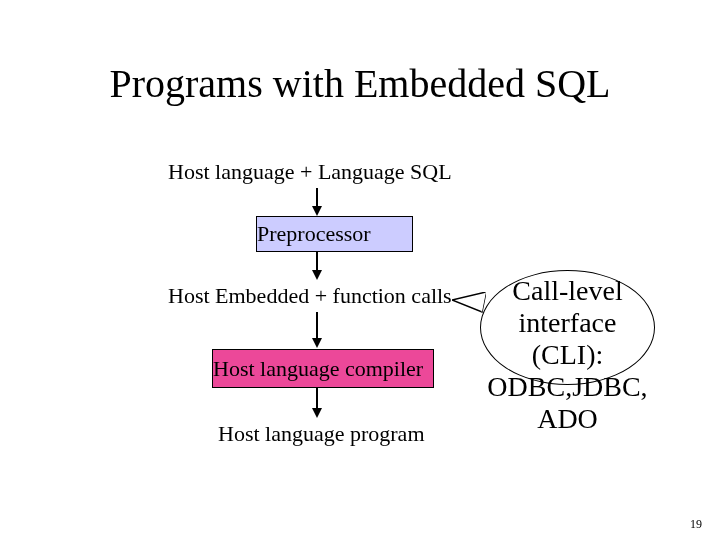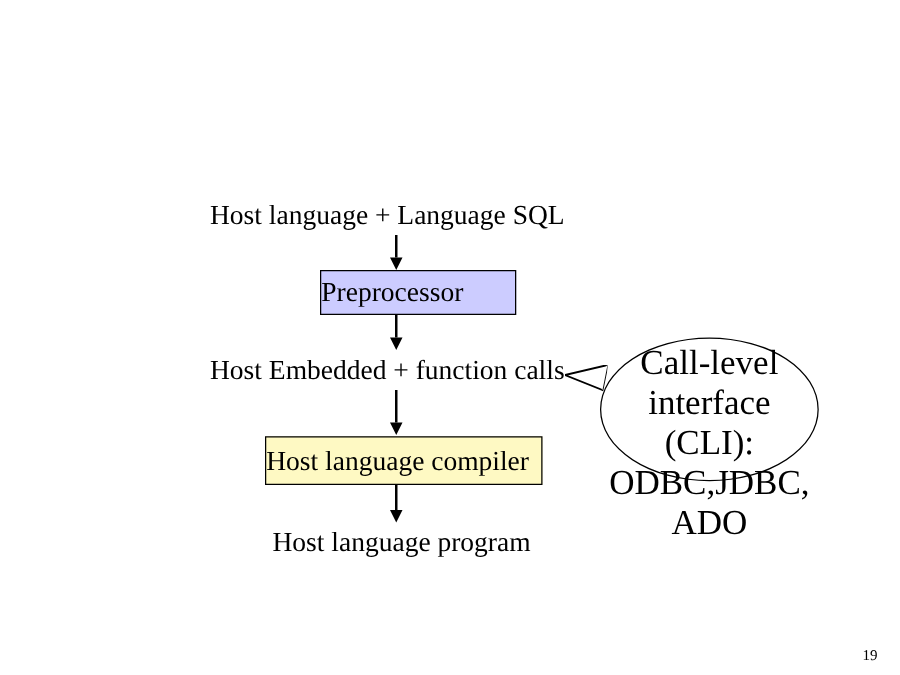--- a/index.html
+++ b/index.html
@@ -1,33 +1,34 @@
 <!DOCTYPE html>
 <html><head>
 <meta charset="utf-8">
 <style>
   body { margin: 0; padding: 0; font-family: "Times New Roman", Times, serif; background: #fff; color: #000; width: 720px; height: 540px; position: relative; }
   .slide { position: relative; width: 720px; height: 540px; }
   .title { position: absolute; top: 60px; left: 0; width: 720px; text-align: center; font-size: 40px; }
   .step-text { position: absolute; font-size: 22px; }
   .box { position: absolute; border: 1.5px solid #000; font-size: 22px; display: flex; align-items: center; justify-content: flex-start; text-align: center; }
   .box-preproc { background: #ccccff; }
-  .box-compiler { background: #fef9c3; }
+  .box-compiler { background: #ec4899; }
   .callout { position: absolute; background: #fff; border: 1.5px solid #000; border-radius: 50%; font-size: 28px; display: flex; justify-content: center; text-align: center; padding: 4px; }
   .arrow { position: absolute; }
   .arrow-line { position: absolute; background: #000; width: 2px; }
   .arrow-head { position: absolute; width: 0; height: 0; border-left: 5px solid transparent; border-right: 5px solid transparent; border-top: 10px solid #000; }
   .pagenum { position: absolute; right: 18px; bottom: 8px; font-size: 12px; }
   .callout-tail { position: absolute; }
 </style>
 </head>
 <body>
 
 <div class="slide">
 
+  <div class="title">Programs with Embedded SQL</div>
 
   <div class="step-text" style="left:168px; top:159px;">Host language  +  Language SQL</div>
 
   <div class="arrow" style="left:316px; top:188px;">
     <div class="arrow-line" style="left:0; top:0; height:18px;"></div>
     <div class="arrow-head" style="left:-4px; top:18px;"></div>
   </div>
 
   <div class="box box-preproc" style="left:256px; top:216px; width:155px; height:34px;">
     <span>Preprocessor</span>

